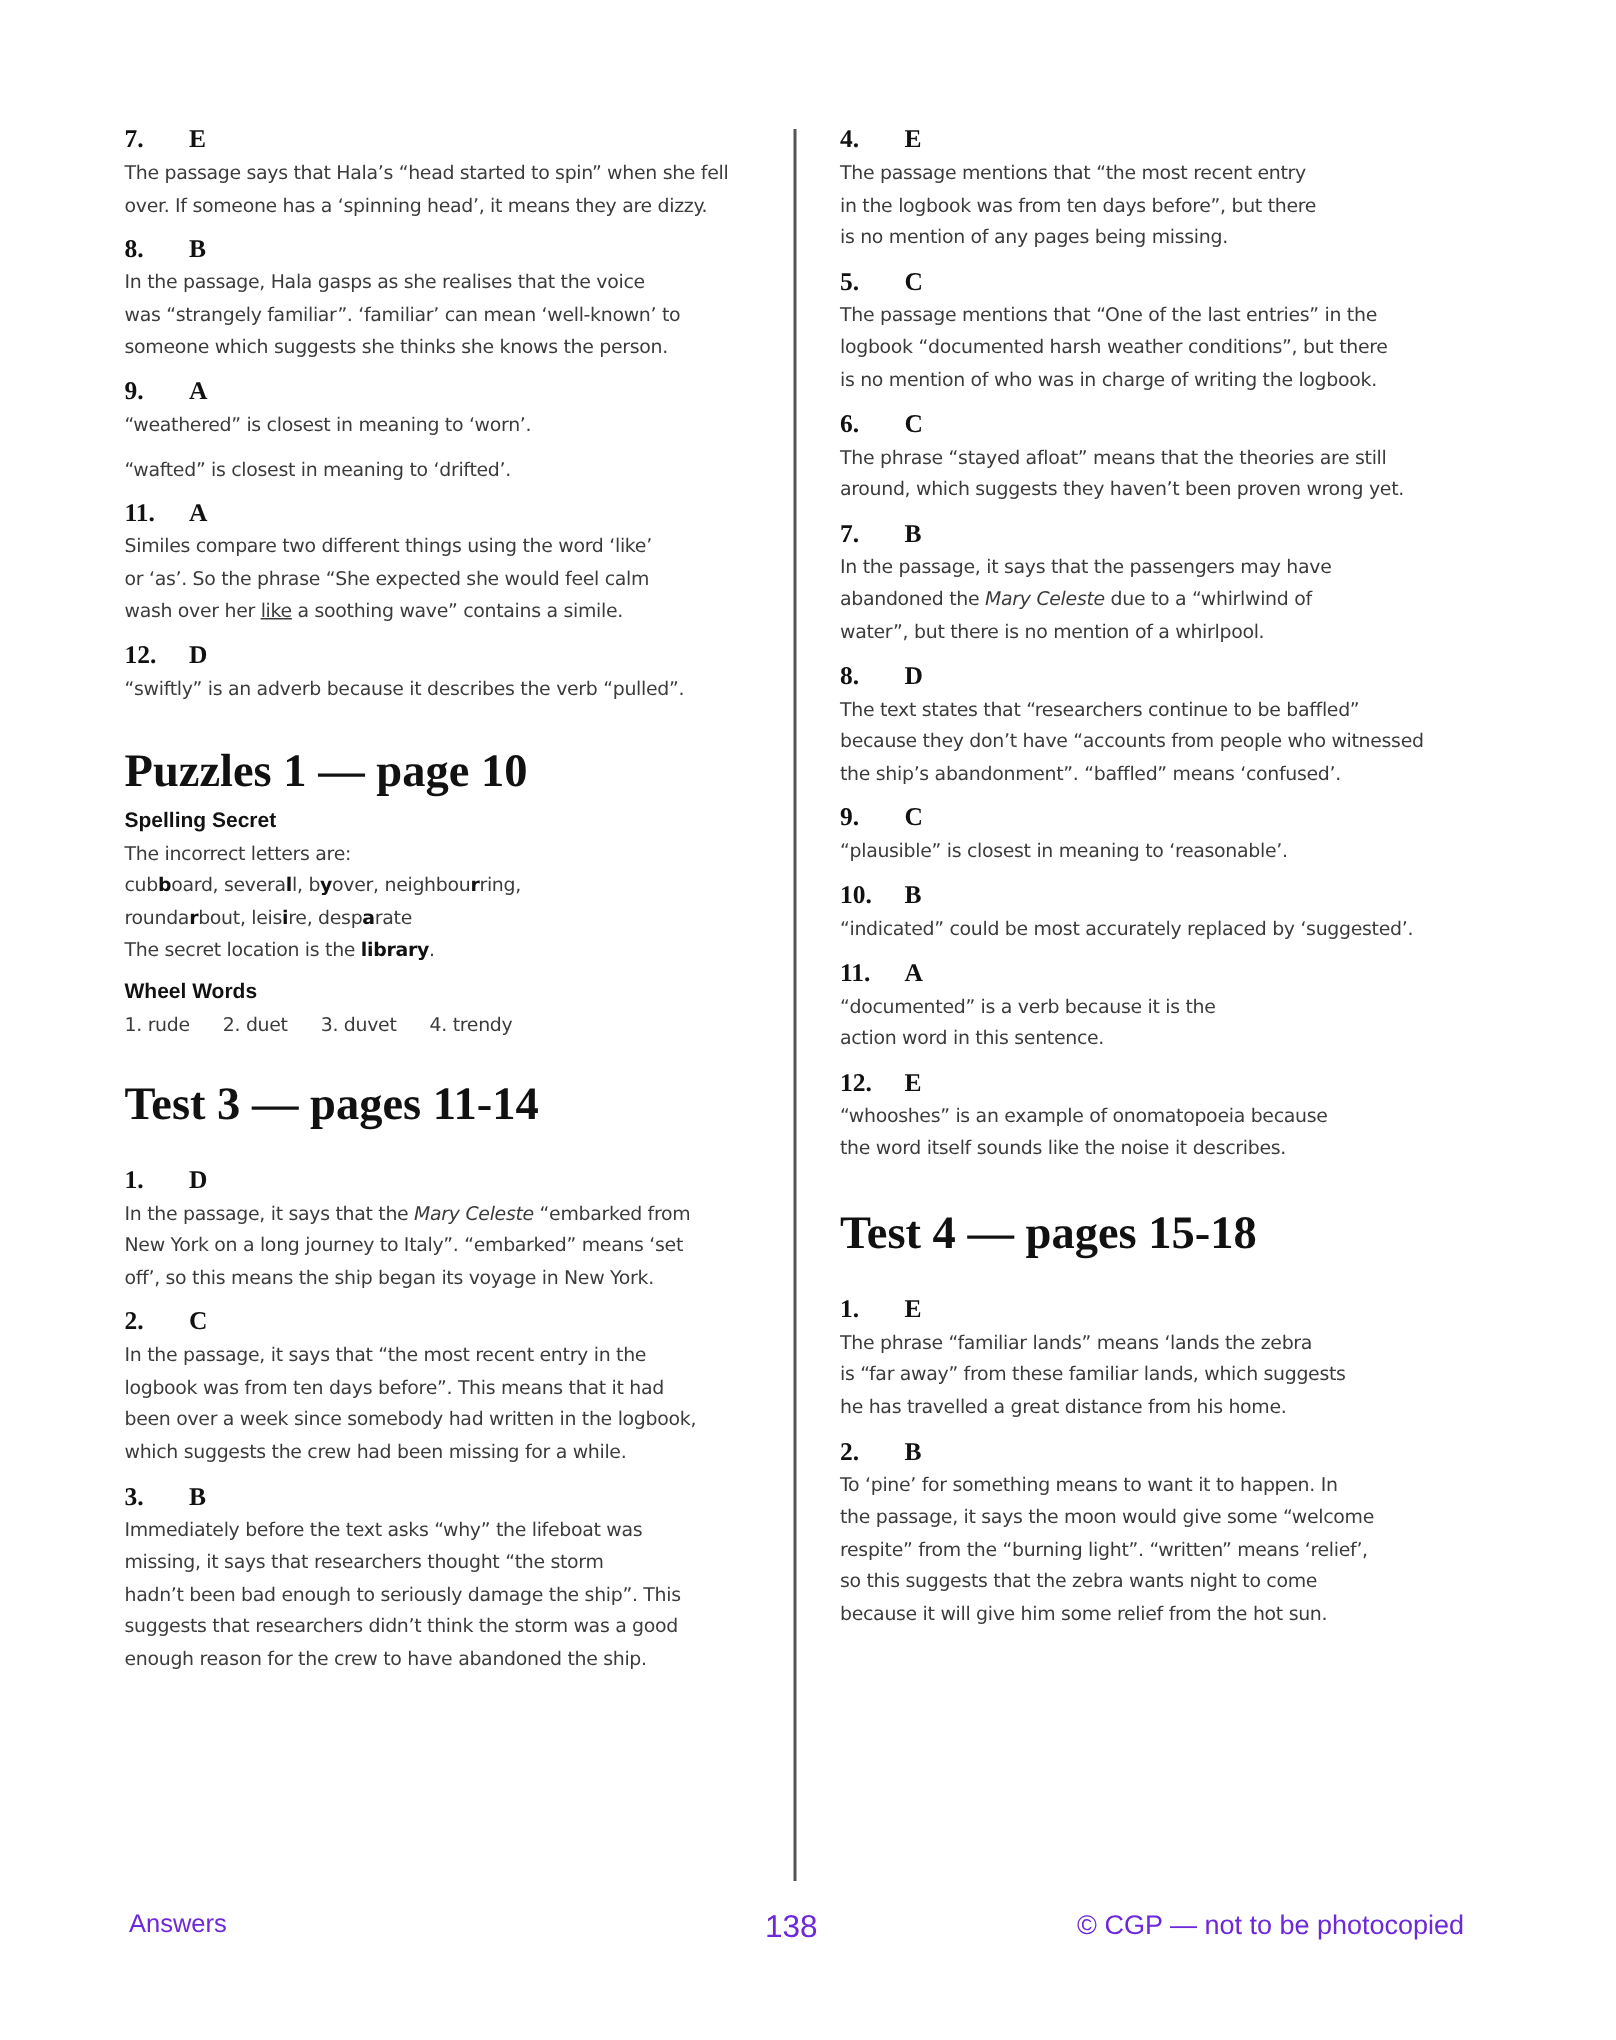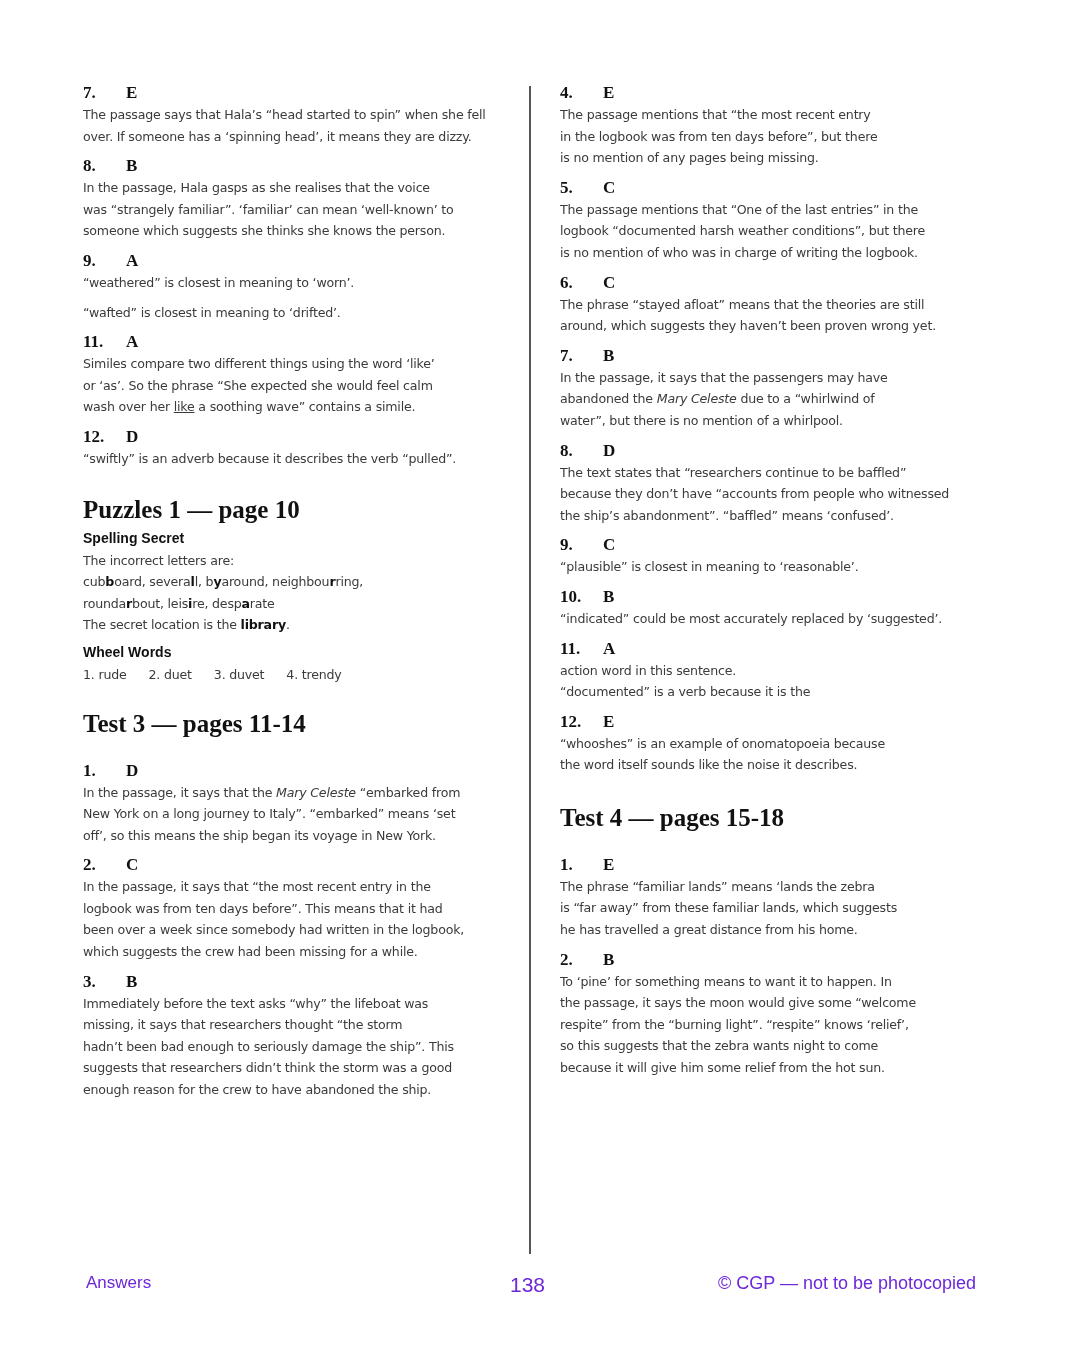--- a/index.html
+++ b/index.html
@@ -6,21 +6,21 @@
   body { width: 1077px; height: 1360px; position: relative; overflow: hidden; color: #3a3a3a; }
   .col { position: absolute; top: 82px; }
   .col-left { left: 83px; width: 420px; }
   .col-right { left: 560px; width: 410px; }
   .divider { position: absolute; left: 529px; top: 86px; width: 2px; height: 1168px; background: #555; }
   .q { margin: 0 0 8px 0; }
   .q-head { font-family: "Liberation Serif", serif; font-weight: bold; font-size: 17px; color: #111; height: 22px; line-height: 22px; }
   .q-num { display: inline-block; width: 43px; }
   .q-body { font-family: "DejaVu Sans", sans-serif; font-size: 12.6px; line-height: 21.6px; color: #3b3b3b; letter-spacing: -0.2px; }
   .q-body p { margin: 0; }
-  .section-title { font-family: "Liberation Serif", serif; font-weight: bold; font-size: 25px; color: #111; margin: 0; }
+  .section-title { font-family: "Liberation Serif", serif; font-weight: bold; font-size: 31px; color: #111; margin: 0; }
   .sub-title { font-family: Liberation Sans, sans-serif; font-weight: bold; font-size: 14px; color: #111; margin: 0; }
   .b { font-weight: bold; color: #111; }
   .i { font-style: italic; text-align: right; }
   .u { text-decoration: underline; }
   .wheel span { display: inline-block; margin-right: 22px; }
   .footer { position: absolute; top: 1273px; font-family: "Liberation Sans", sans-serif; color: #6d28d9; }
   .footer-left { left: 86px; font-size: 17px; }
   .footer-center { left: 510px; font-size: 21px; }
   .footer-right { left: 718px; font-size: 18px; }
 </style>
@@ -73,21 +73,21 @@
     <div class="q-body">
       <p>“swiftly” is an adverb because it describes the verb “pulled”.</p>
     </div>
   </div>
 
   <h2 class="section-title" style="margin-top:26px;">Puzzles 1 — page 10</h2>
   <h3 class="sub-title" style="margin-top:6px;">Spelling Secret</h3>
   <div class="q-body" style="margin-top:4px;">
     <p>The incorrect letters are:</p>
     <p>
-      <span><span>cub</span><span class="b">b</span><span>oard</span><span>, </span></span><span><span>severa</span><span class="b">l</span><span>l</span><span>, </span></span><span><span>b</span><span class="b">y</span><span>around</span><span>, </span></span><span><span>neighbou</span><span class="b">r</span><span>ring</span><span>,</span></span>
+      <span><span>cub</span><span class="b">b</span><span>oard</span><span>, </span></span><span><span>severa</span><span class="b">l</span><span>l</span><span>, </span></span><span><span>b</span><span class="b">y</span><span>over</span><span>, </span></span><span><span>neighbou</span><span class="b">r</span><span>ring</span><span>,</span></span>
     </p>
     <p>
       <span><span>rounda</span><span class="b">r</span><span>bout</span><span>, </span></span><span><span>leis</span><span class="b">i</span><span>re</span><span>, </span></span><span><span>desp</span><span class="b">a</span><span>rate</span><span></span></span>
     </p>
     <p><span>The secret location is the </span><span class="b">library</span><span>.</span></p>
   </div>
 
   <h3 class="sub-title" style="margin-top:8px;">Wheel Words</h3>
   <div class="q-body wheel" style="margin-top:4px;">
     <span>1. rude</span><span>2. duet</span><span>3. duvet</span><span>4. trendy</span>
@@ -184,22 +184,22 @@
   <div class="q">
     <div class="q-head"><span class="q-num">10.</span><span>B</span></div>
     <div class="q-body">
       <p>“indicated” could be most accurately replaced by ‘suggested’.</p>
     </div>
   </div>
 
   <div class="q">
     <div class="q-head"><span class="q-num">11.</span><span>A</span></div>
     <div class="q-body">
+      <p>“documented” is a verb because it is the</p>
       <p>action word in this sentence.</p>
-      <p>“documented” is a verb because it is the</p>
     </div>
   </div>
 
   <div class="q">
     <div class="q-head"><span class="q-num">12.</span><span>E</span></div>
     <div class="q-body">
       <p>“whooshes” is an example of onomatopoeia because</p>
       <p>the word itself sounds like the noise it describes.</p>
     </div>
   </div>
@@ -213,21 +213,21 @@
       <p>is “far away” from these familiar lands, which suggests</p>
       <p>he has travelled a great distance from his home.</p>
     </div>
   </div>
 
   <div class="q">
     <div class="q-head"><span class="q-num">2.</span><span>B</span></div>
     <div class="q-body">
       <p>To ‘pine’ for something means to want it to happen.  In</p>
       <p>the passage, it says the moon would give some “welcome</p>
-      <p>respite” from the “burning light”.  “respite” knows ‘relief’,</p>
+      <p>respite” from the “burning light”.  “written” means ‘relief’,</p>
       <p>so this suggests that the zebra wants night to come</p>
       <p>because it will give him some relief from the hot sun.</p>
     </div>
   </div>
 </div>
 
 <div class="footer footer-left">Answers</div>
 <div class="footer footer-center">138</div>
 <div class="footer footer-right">© CGP — not to be photocopied</div>
 

